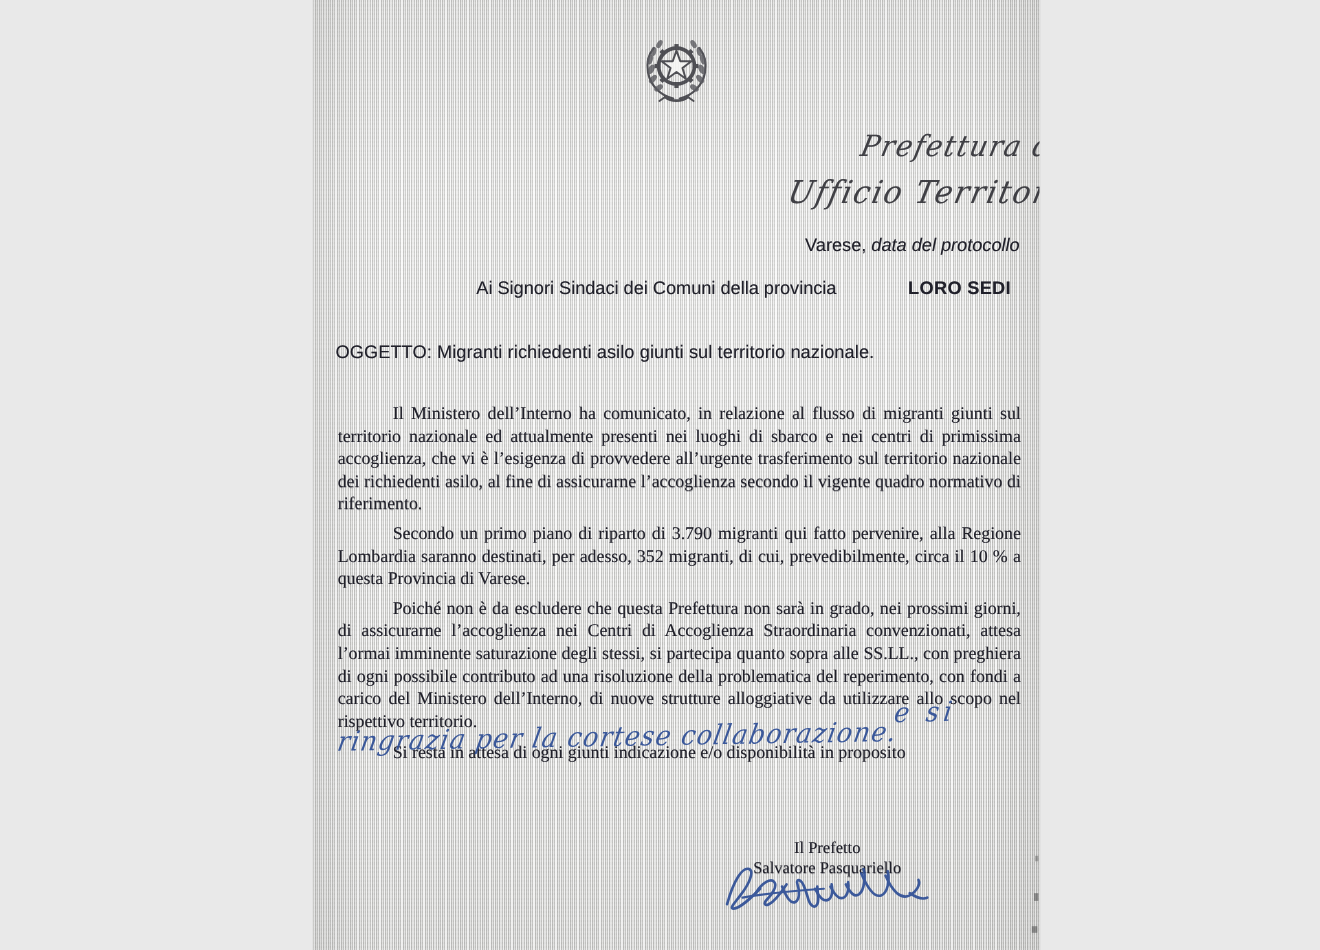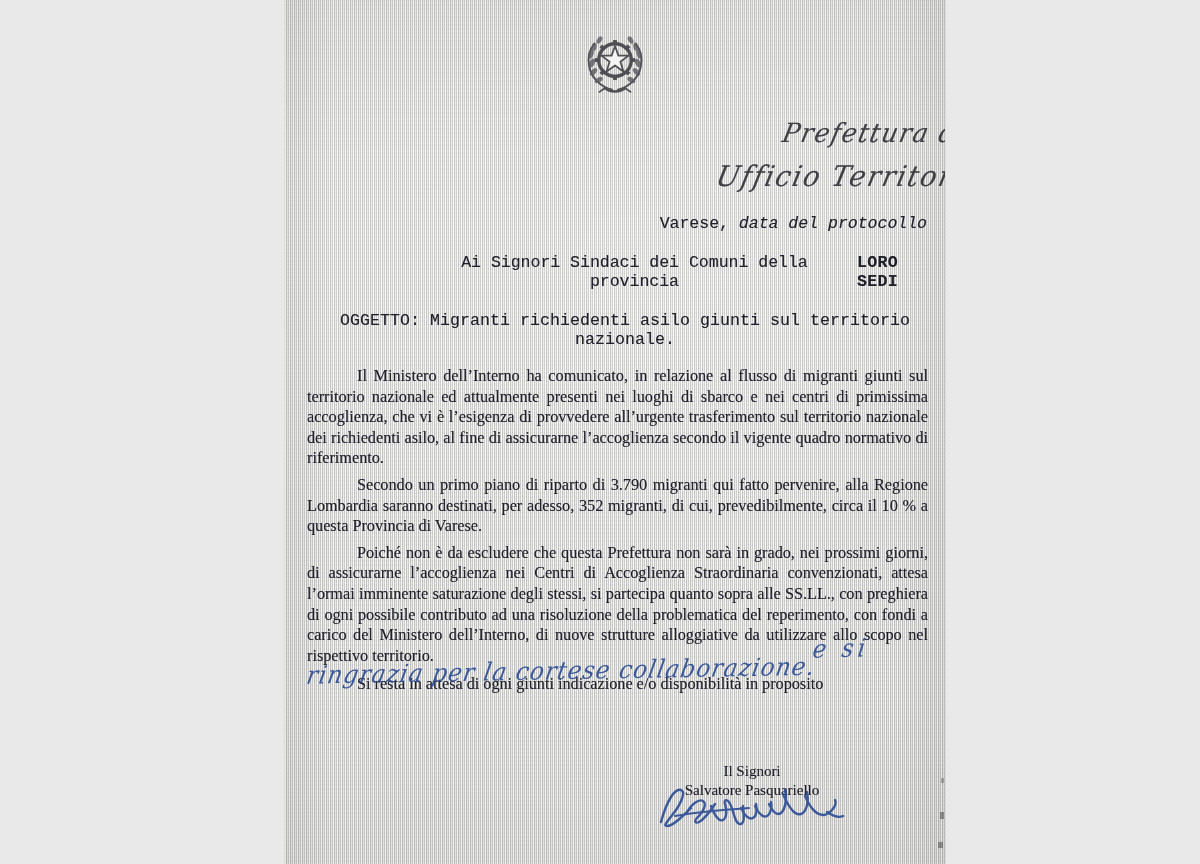--- a/index.html
+++ b/index.html
@@ -99,21 +99,21 @@
     left: 432px;
     font-size: 27px;
     letter-spacing: 1.9px;
     transform: skewX(-12deg) scaleY(1.06);
     text-shadow: 0.4px 0.3px 0 rgba(40,40,46,0.35);
   }
 
   
   .typed {
     color: #20202a;
-    font-family: Liberation Mono, monospace;
+    font-family: Liberation Sans, sans-serif;
     text-shadow: 0.25px 0.25px 0.4px rgba(80,80,86,0.45);
     text-align: center;
   }
 
   #date-line {
     position: absolute;
     top: 214px;
     right: 18px;
     font-size: 16.5px;
   }
@@ -285,21 +285,21 @@
         <p>Il Ministero dell’Interno ha comunicato, in relazione al flusso di migranti giunti sul territorio nazionale ed attualmente presenti nei luoghi di sbarco e nei centri di primissima accoglienza, che vi è l’esigenza di provvedere all’urgente trasferimento sul territorio nazionale dei richiedenti asilo, al fine di assicurarne l’accoglienza secondo il vigente quadro normativo di riferimento.</p>
         <p>Secondo un primo piano di riparto di 3.790 migranti qui fatto pervenire, alla Regione Lombardia saranno destinati, per adesso, 352 migranti, di cui, prevedibilmente, circa il 10 % a questa Provincia di Varese.</p>
         <p>Poiché non è da escludere che questa Prefettura non sarà in grado, nei prossimi giorni, di assicurarne l’accoglienza nei Centri di Accoglienza Straordinaria convenzionati, attesa l’ormai imminente saturazione degli stessi, si partecipa quanto sopra alle SS.LL., con preghiera di ogni possibile contributo ad una risoluzione della problematica del reperimento, con fondi a carico del Ministero dell’Interno, di nuove strutture alloggiative da utilizzare allo scopo nel rispettivo territorio.</p>
         <p class="closing">Si resta in attesa di ogni giunti indicazione e/o disponibilità in proposito</p>
       </div>
 
       <div class="hand" id="hand-inline">e si</div>
       <div class="hand" id="hand-line2">ringrazia per la cortese collaborazione.</div>
 
       <div id="sign-block">
-        <div>Il Signori</div>
+        <div>Il Prefetto</div>
         <div>Salvatore Pasquariello</div>
       </div>
 
       <div id="signature-mark">
         <svg width="190" height="52" viewBox="0 0 190 52">
           <g fill="none" stroke="#2f4f96" stroke-width="2.4" stroke-linecap="round" stroke-linejoin="round" opacity="0.92">
             <path d="M4 40 C10 18 18 6 24 8 C29 10 24 22 16 32 C10 40 6 44 10 44 C16 44 26 34 34 26"></path>
             <path d="M30 30 C36 20 44 16 47 20 C50 24 44 32 40 36 C37 39 38 42 42 40 C48 37 54 28 58 22"></path>
             <path d="M54 24 C58 34 62 40 66 38 C70 36 70 28 68 22 C67 19 68 17 71 19 C74 21 76 30 78 36 C80 42 84 44 86 40 C88 36 86 28 86 24"></path>
             <path d="M84 26 C88 34 92 38 96 36 C100 34 100 26 99 22"></path>

